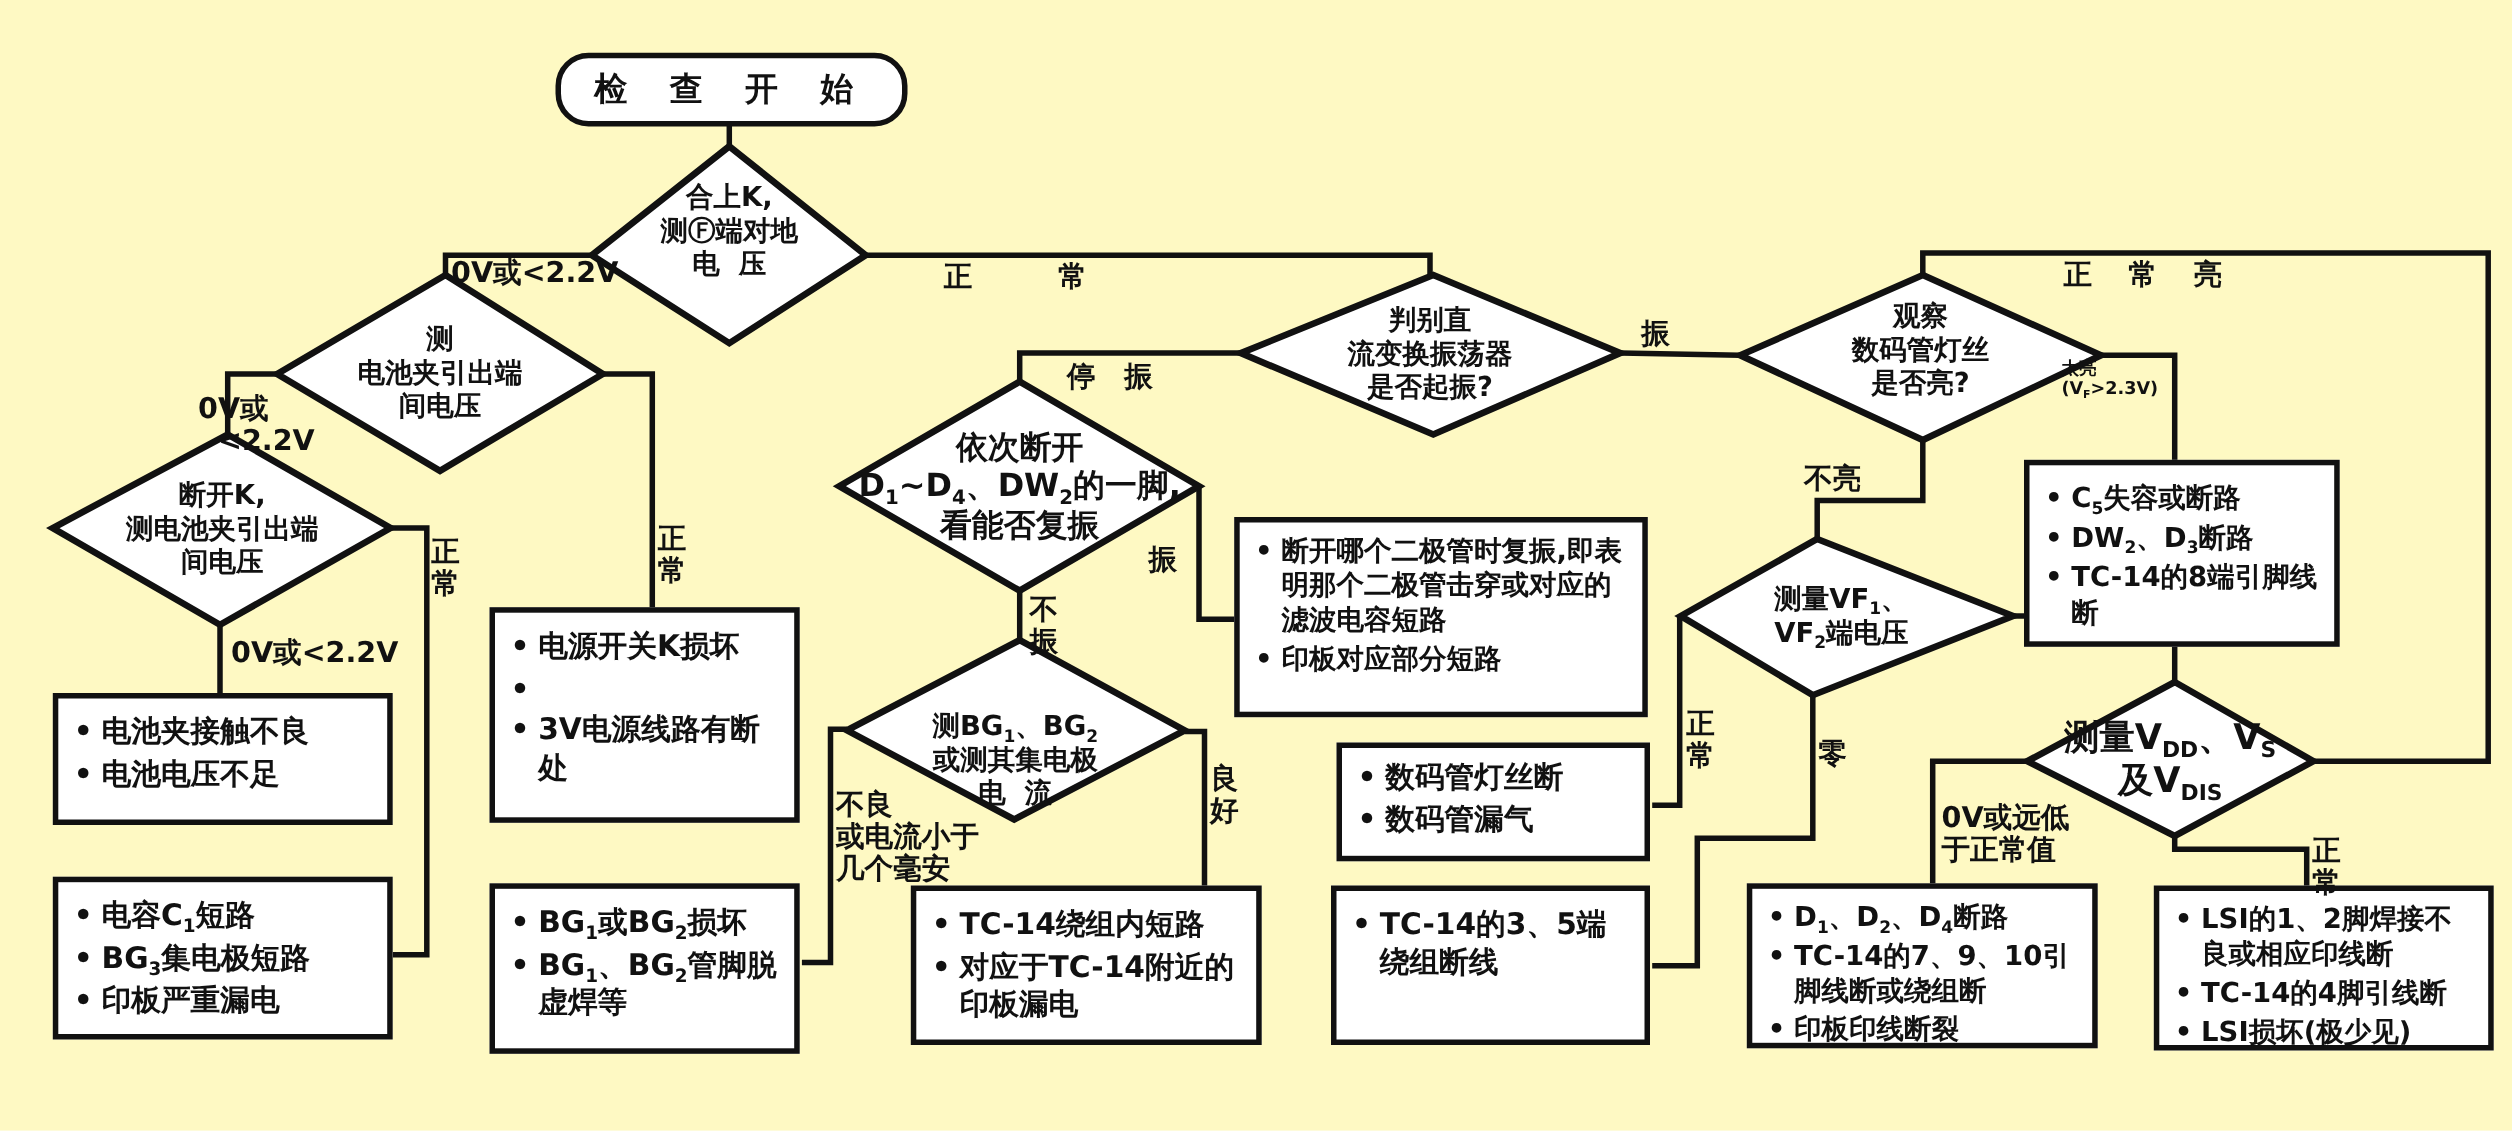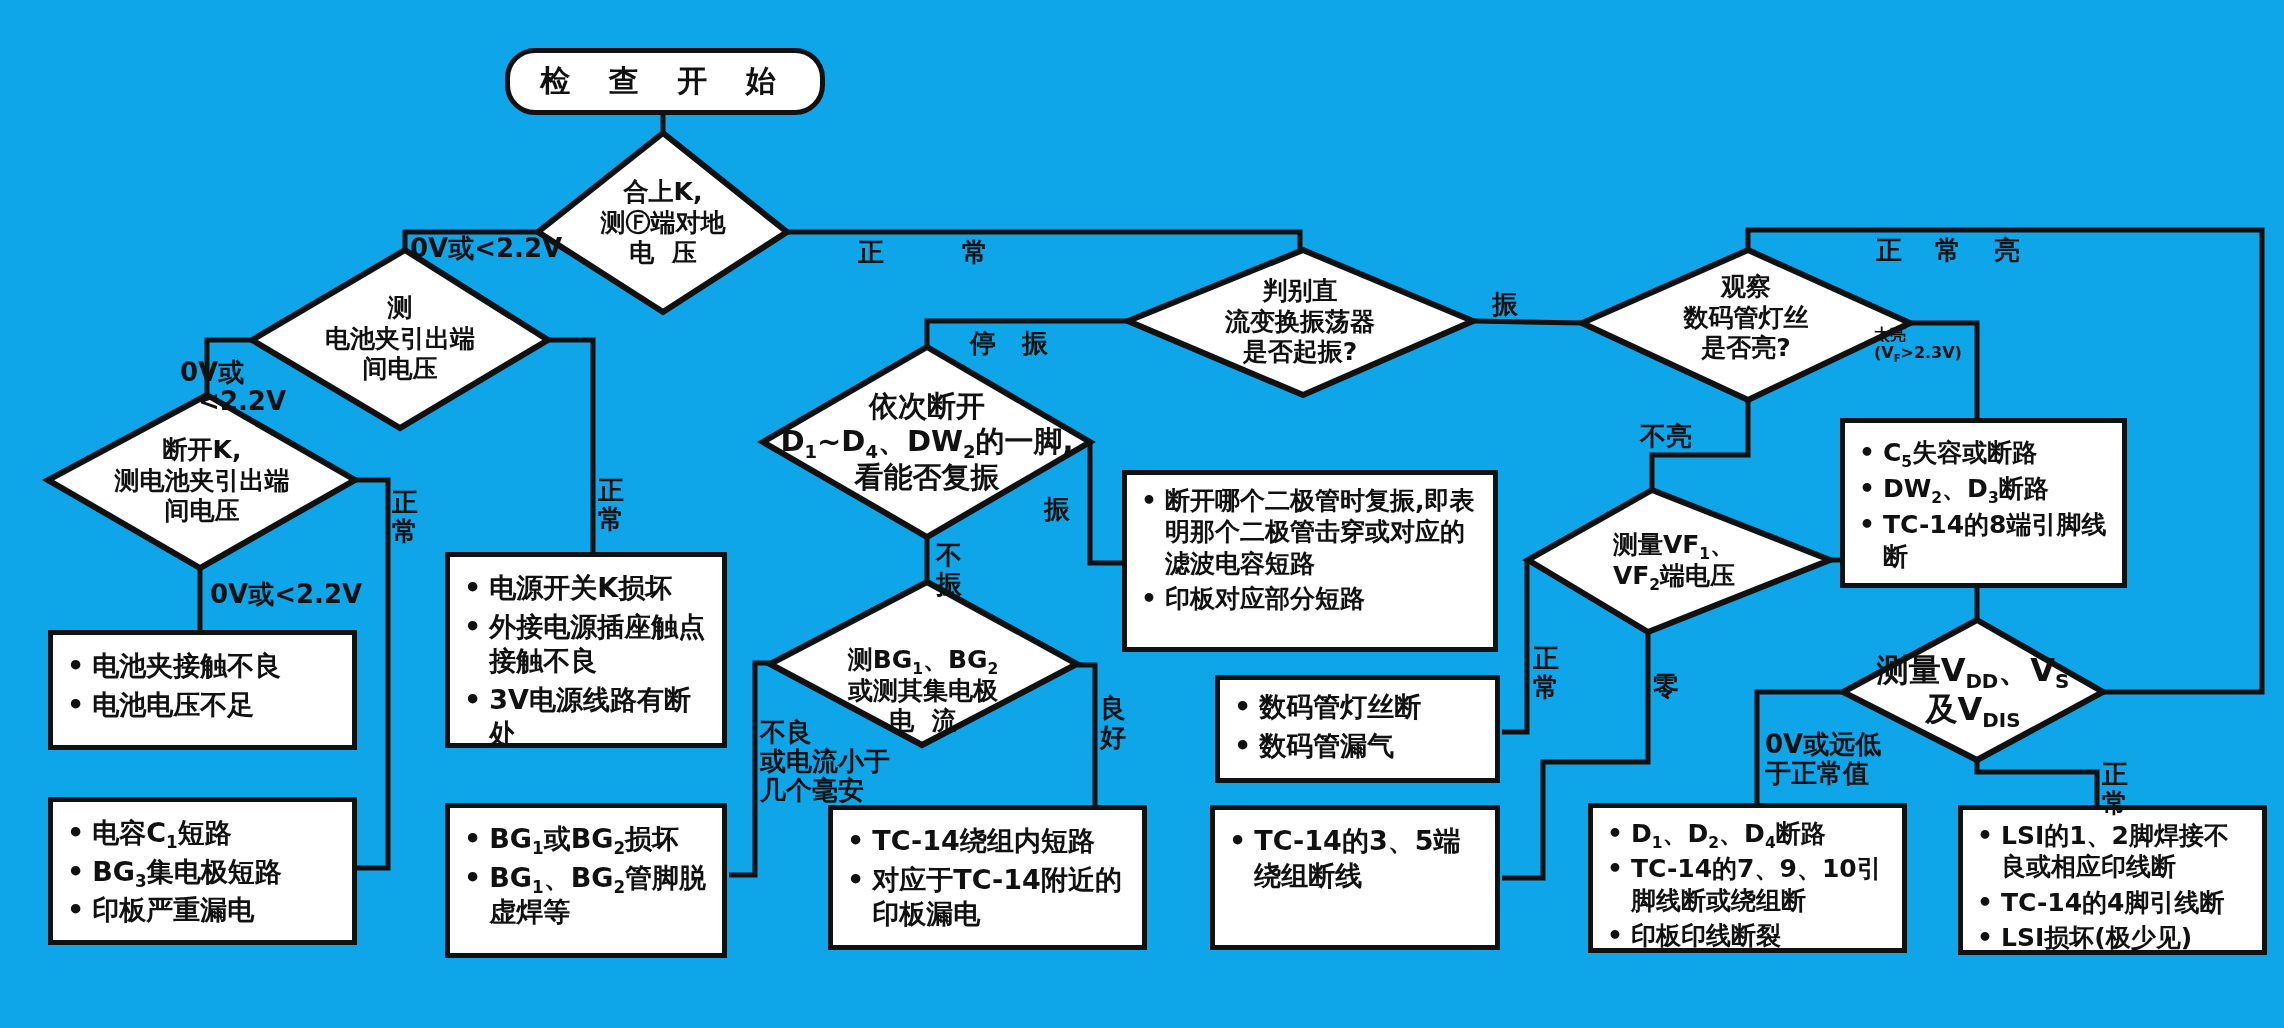--- a/index.html
+++ b/index.html
@@ -1,16 +1,16 @@
 <!DOCTYPE html>
 <html><head>
 <meta charset="utf-8">
 <style>
   html,body{margin:0;padding:0;background:#ffffff;}
-  .canvas{position:relative;width:2284px;height:1028px;background:#0ea5e9;overflow:hidden;
+  .canvas{position:relative;width:2284px;height:1028px;background:#fef9c3;overflow:hidden;
           font-family:"DejaVu Sans",sans-serif;color:#111;}
   .wires{position:absolute;left:0;top:0;z-index:0;}
   .node-text{position:absolute;z-index:2;transform:translate(-50%,-50%);text-align:center;
              font-size:25px;font-weight:bold;line-height:1.22;white-space:pre-wrap;}
   .start-node{position:absolute;z-index:2;border:5px solid #111;border-radius:30px;background:#fff;
               display:flex;align-items:center;justify-content:center;font-size:30px;font-weight:bold;
               letter-spacing:14px;}
   .fault-box{position:absolute;z-index:1;border:5px solid #111;background:#fff;box-sizing:border-box;
              padding:14px 10px 6px 14px;font-size:27px;font-weight:bold;line-height:1.28;}
   .fault-box.small{font-size:25px;line-height:1.25;padding-top:10px;}
@@ -61,21 +61,21 @@
       <polygon points="1748,250 1910,323 1748,400 1582,323"></polygon>
       <polygon points="1652,490 1830,560 1648,632 1528,560"></polygon>
       <polygon points="1977,620 2103,692 1977,760 1843,692"></polygon>
     </g>
   </svg>
 
   <div class="start-node" style="left:505px;top:48px;width:310px;height:57px;">
     <span>检 查 开 始</span>
   </div>
 
-  <div class="node-text" style="left:663px;top:223px;width:250px;"><span>合上K,</span><br><span>测Ⓕ端对地</span><br><span>电  压</span></div>
+  <div class="node-text" style="left:663px;top:210px;width:250px;"><span>合上K,</span><br><span>测Ⓕ端对地</span><br><span>电  压</span></div>
   <div class="node-text" style="left:400px;top:339px;width:300px;"><span>测</span><br><span>电池夹引出端</span><br><span>间电压</span></div>
   <div class="node-text" style="left:202px;top:481px;width:310px;"><span>断开K,</span><br><span>测电池夹引出端</span><br><span>间电压</span></div>
   <div class="node-text" style="left:1300px;top:322px;width:330px;"><span>判别直</span><br><span>流变换振荡器</span><br><span>是否起振?</span></div>
   <div class="node-text" style="left:927px;top:442px;width:340px;font-size:29px;"><span>依次断开</span><br><span>D<sub>1</sub>~D<sub>4</sub>、DW<sub>2</sub>的一脚,</span><br><span>看能否复振</span></div>
   <div class="node-text" style="left:923px;top:663px;width:300px;margin-top:28px;"><span>测BG<sub>1</sub>、BG<sub>2</sub></span><br><span>或测其集电极</span><br><span>电  流</span></div>
   <div class="node-text" style="left:1746px;top:318px;width:310px;"><span>观察</span><br><span>数码管灯丝</span><br><span>是否亮?</span></div>
   <div class="node-text" style="left:1674px;top:560px;width:280px;"><span>测量VF<sub>1</sub>、</span><br><span>VF<sub>2</sub>端电压</span></div>
   <div class="node-text" style="left:1973px;top:690px;width:260px;font-size:32px;"><span>测量V<sub>DD</sub>、V<sub>S</sub></span><br><span>及V<sub>DIS</sub></span></div>
 
   <div class="fault-box" style="left:48px;top:630px;width:309px;height:120px;">
@@ -102,21 +102,20 @@
         <span class="bullet-text">印板严重漏电</span>
       </div>
     </div>
   <div class="fault-box" style="left:445px;top:552px;width:282px;height:196px;">
       <div class="bullet-item">
         <span class="bullet">•</span>
         <span class="bullet-text">电源开关K损坏</span>
       </div>
       <div class="bullet-item">
         <span class="bullet">•</span>
-        <span class="bullet-text">外接电源插座触点接触不良</span>
       </div>
       <div class="bullet-item">
         <span class="bullet">•</span>
         <span class="bullet-text">3V电源线路有断处</span>
       </div>
     </div>
   <div class="fault-box" style="left:445px;top:803px;width:282px;height:155px;">
       <div class="bullet-item">
         <span class="bullet">•</span>
         <span class="bullet-text">BG<sub>1</sub>或BG<sub>2</sub>损坏</span>

